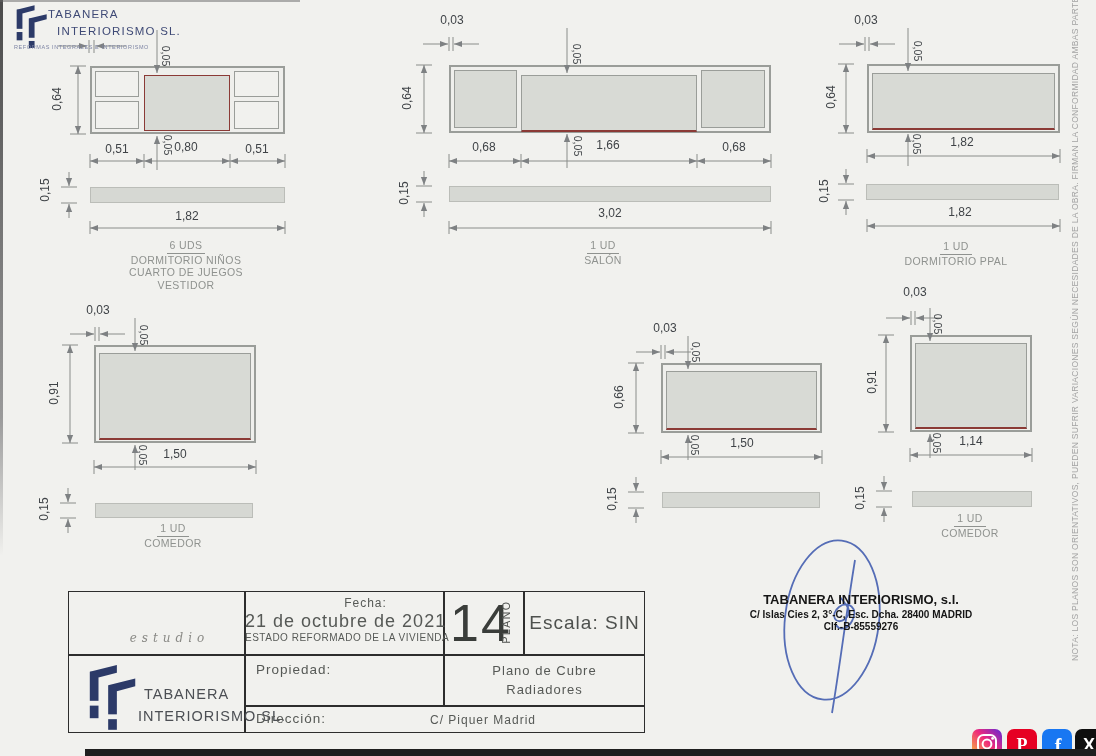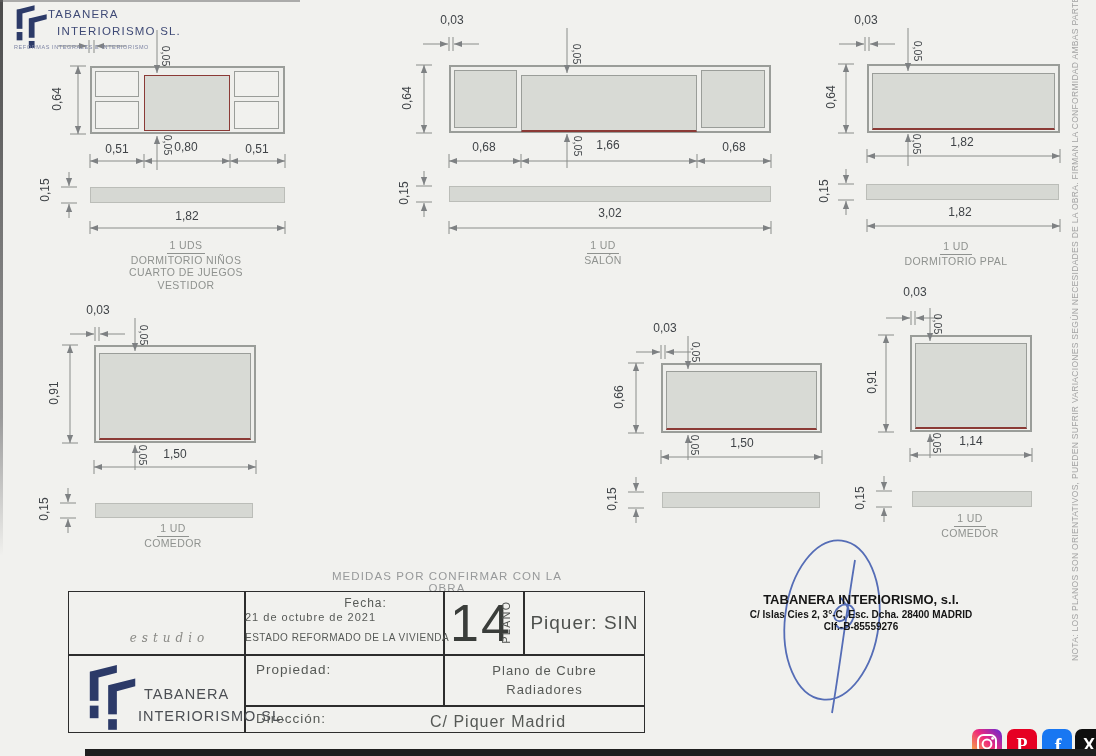--- a/index.html
+++ b/index.html
@@ -264,21 +264,21 @@
   <div class="lab sm vlab90" style="left:673px;top:439px">0,05</div>
 
   <div class="lab" style="left:893px;top:285px">0,03</div>
   <div class="lab" style="left:949px;top:434px">1,14</div>
   <div class="lab vlab" style="left:850px;top:375px">0,91</div>
   <div class="lab vlab" style="left:838px;top:491px">0,15</div>
   <div class="lab sm vlab90" style="left:916px;top:318px">0,05</div>
   <div class="lab sm vlab90" style="left:915px;top:437px">0,05</div>
 
   <div class="room" style="left:101px;top:239px">
-    <span class="units">1 UDS</span><br>
+    <span class="units">6 UDS</span><br>
     <span>DORMITORIO NIÑOS</span><br>
     <span>CUARTO DE JUEGOS</span><br>
     <span>VESTIDOR</span>
   </div>
   <div class="room" style="left:518px;top:239px">
     <span class="units">1 UD</span><br>
     <span>SALÓN</span>
   </div>
   <div class="room" style="left:871px;top:240px">
     <span class="units">1 UD</span><br>
@@ -293,57 +293,56 @@
     <span>COMEDOR</span>
   </div>
 
   <svg style="position:absolute;left:12px;top:2px" width="40" height="46" viewBox="0 0 60 72">
       <use href="#tlogo"></use>
     </svg>
   <div class="logo-text" style="left:48px;top:8px;font-size:11.5px">TABANERA</div>
   <div class="logo-text" style="left:57px;top:25px;font-size:11.5px">INTERIORISMO SL.</div>
   <div class="logo-text" style="left:14px;top:44px;font-size:5.5px;letter-spacing:.6px;color:#7d84a4">REFORMAS INTEGRALES E INTERIORISMO</div>
 
-  <div class="banner">MEDIDAS POR CONFIRMAR CON LA OBRA</div>
   <div class="sidenote">NOTA: LOS PLANOS SON ORIENTATIVOS,  PUEDEN SUFRIR VARIACIONES  SEGÚN NECESIDADES  DE LA OBRA. FIRMAN  LA CONFORMIDAD  AMBAS PARTES</div>
 
   <div class="cell" style="left:68px;top:591px;width:177px;height:64px"></div>
   <div class="cell" style="left:245px;top:591px;width:199px;height:64px"></div>
   <div class="cell" style="left:444px;top:591px;width:80px;height:64px"></div>
   <div class="cell" style="left:524px;top:591px;width:121px;height:64px"></div>
   <div class="cell" style="left:68px;top:655px;width:177px;height:78px"></div>
   <div class="cell" style="left:245px;top:655px;width:199px;height:51px"></div>
   <div class="cell" style="left:444px;top:655px;width:201px;height:51px"></div>
   <div class="cell" style="left:245px;top:706px;width:400px;height:27px"></div>
 
   <div class="tbt studio-sub" style="left:68px;top:631px;width:203px;text-align:center">estudio</div>
 
   <div class="tbt" style="left:245px;top:596px;width:241px;text-align:center;font-size:12px">Fecha:</div>
-  <div class="tbt" style="left:245px;top:611px;width:199px;text-align:left;font-size:11px">21 de octubre de 2021</div>
+  <div class="tbt" style="left:245px;top:611px;width:199px;text-align:center;font-size:18px">21 de octubre de 2021</div>
   <div class="tbt" style="left:245px;top:632px;width:199px;text-align:center;font-size:10px;letter-spacing:.5px">ESTADO REFORMADO DE LA VIVIENDA</div>
 
   <div class="tbt big-num" style="left:450px;top:593px">14</div>
   <div class="tbt vlab" style="left:484px;top:616px;width:44px;text-align:center;font-size:10.5px;letter-spacing:1.5px;color:#4e514e">PLANO</div>
 
   <div class="tbt" style="left:524px;top:612px;width:121px;text-align:center;font-size:19px;letter-spacing:1px;color:#4e514e">
-    <span>Piquer:</span>
+    <span>Escala:</span>
     <span>SIN</span>
   </div>
 
   <svg style="position:absolute;left:84px;top:660px" width="58" height="70" viewBox="0 0 60 72">
       <use href="#tlogo"></use>
     </svg>
   <div class="tbt" style="left:144px;top:686px;font-size:14.5px;color:#4c4f54">TABANERA</div>
   <div class="tbt" style="left:138px;top:708px;font-size:14.5px;color:#4c4f54">INTERIORISMO SL.</div>
 
   <div class="tbt" style="left:256px;top:662px;font-size:13.5px">Propiedad:</div>
   <div class="tbt" style="left:444px;top:663px;width:201px;text-align:center;font-size:13px">Plano de Cubre</div>
   <div class="tbt" style="left:444px;top:682px;width:201px;text-align:center;font-size:13px">Radiadores</div>
   <div class="tbt" style="left:256px;top:711px;font-size:13.5px">Dirección:</div>
-  <div class="tbt" style="left:430px;top:713px;font-size:16px">C/ Piquer  Madrid</div>
+  <div class="tbt" style="left:430px;top:713px;font-size:12px">C/ Piquer  Madrid</div>
 
   <svg style="position:absolute;left:740px;top:535px" width="200" height="200" viewBox="0 0 200 200">
     <g stroke="#3a56ad" stroke-width="1.8" fill="none" opacity=".85">
       <ellipse cx="92" cy="85" rx="47" ry="80" transform="rotate(7 92 85)"></ellipse>
       <path d="M115,25 C106,80 100,130 92,178"></path>
       <path d="M100,62 c6,8 14,14 5,22 c-9,7 -16,-4 -6,-12 c9,-7 20,1 13,14 c-4,8 -12,10 -16,4"></path>
     </g>
   </svg>
   <div class="stamp" style="left:726px;top:592px;font-size:13px">TABANERA INTERIORISMO, s.l.</div>
   <div class="stamp" style="left:726px;top:609px;font-size:10px">C/ Islas Cies 2, 3°-C, Esc. Dcha. 28400 MADRID</div>

